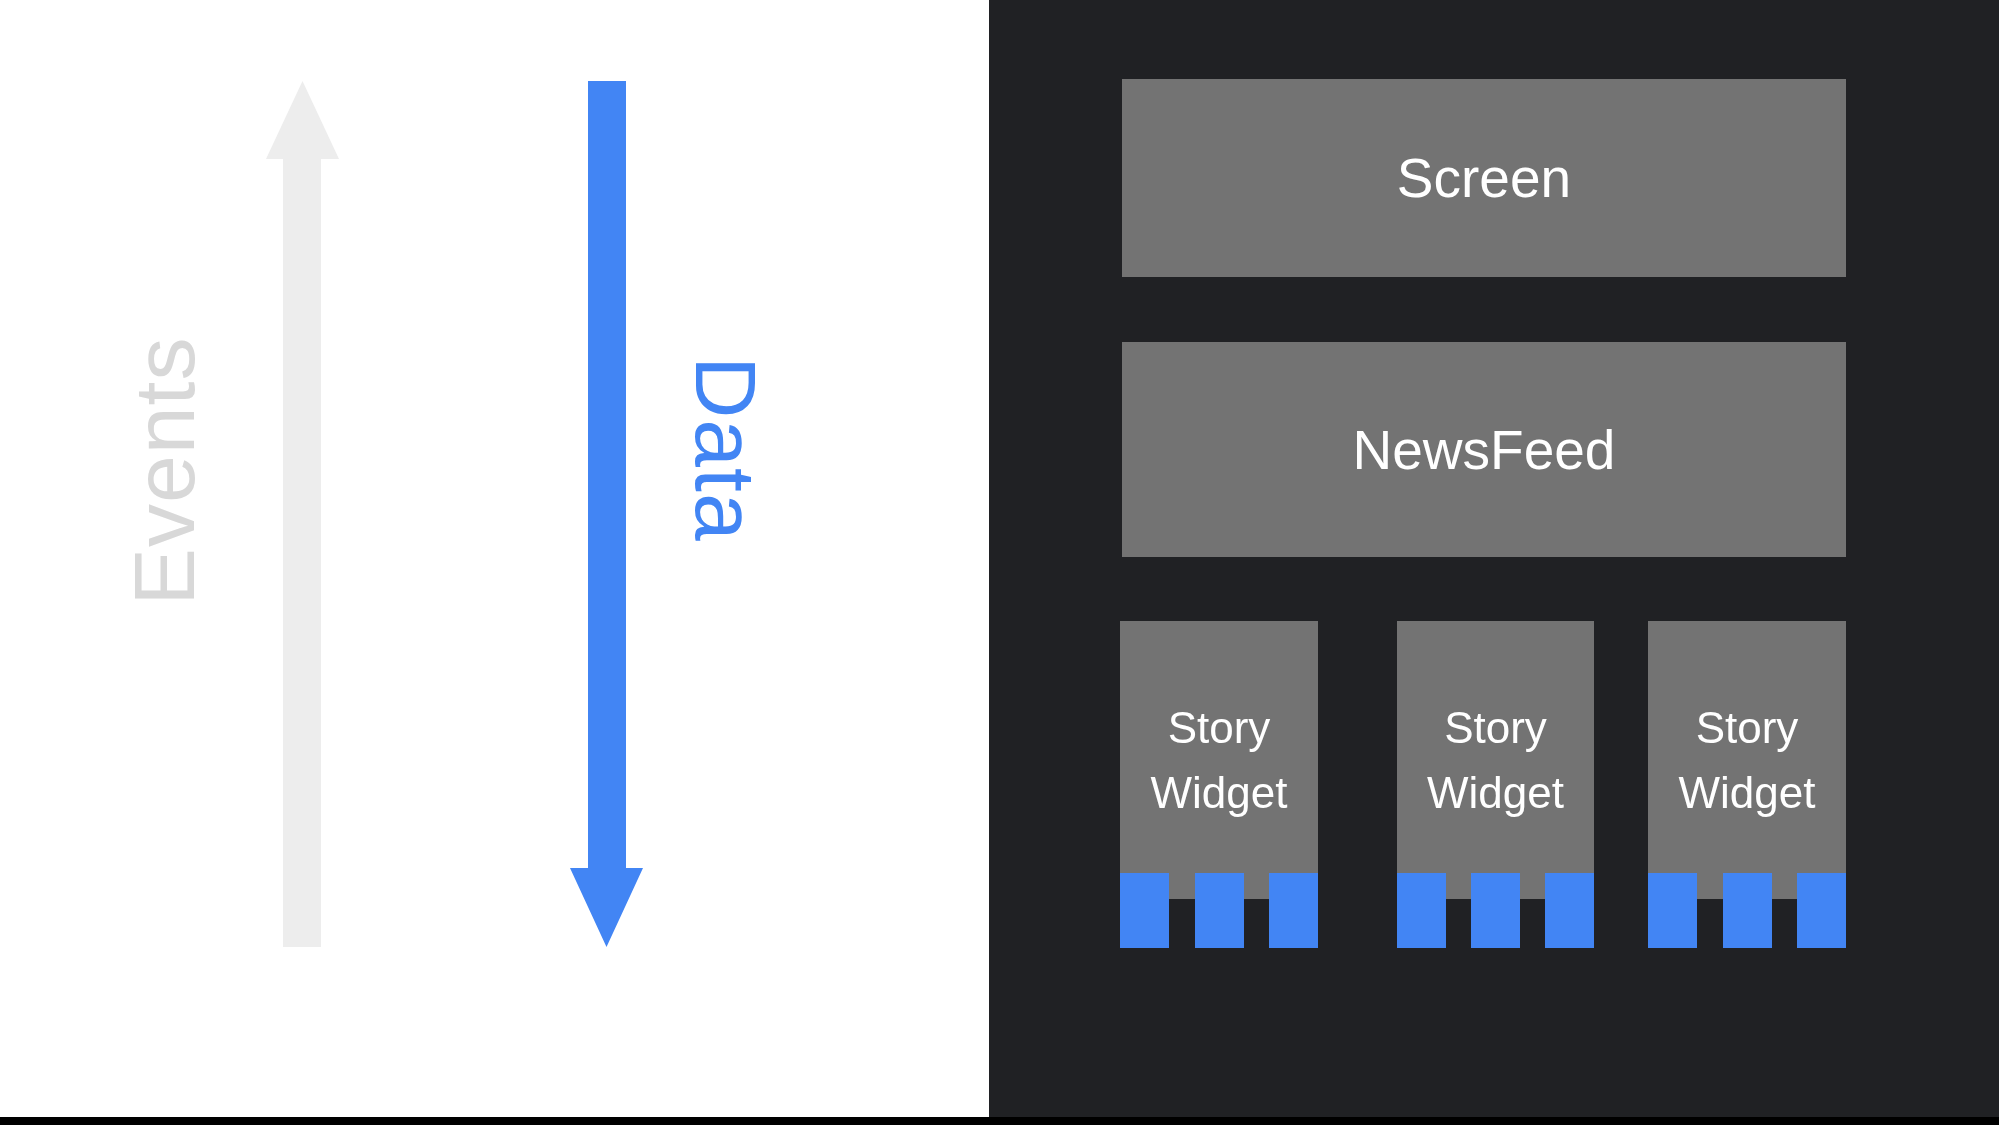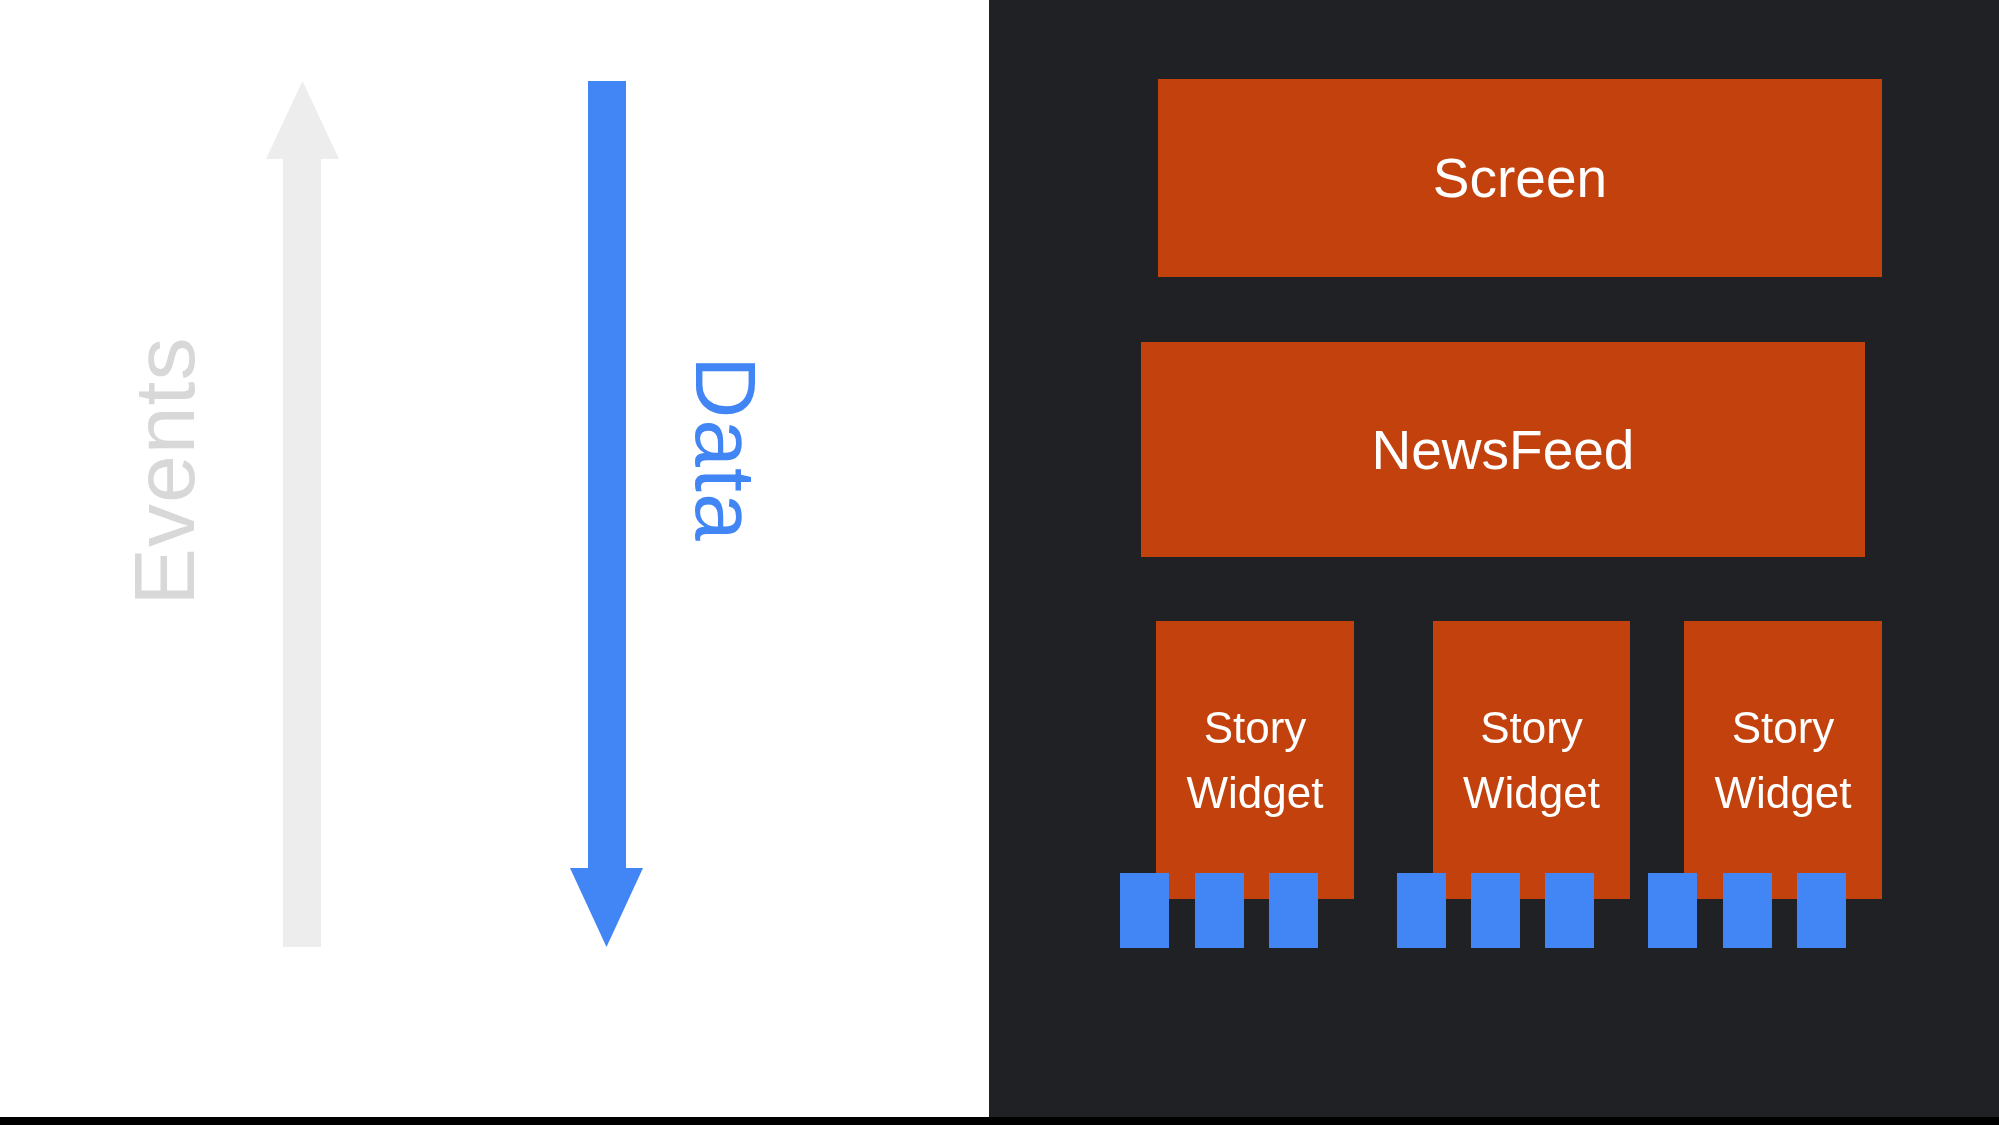--- a/index.html
+++ b/index.html
@@ -43,30 +43,29 @@
 
   
   .right-panel {
     position: absolute;
     left: 989px; top: 0;
     width: 1010px; height: 1125px;
     background: #202124;
   }
   .node {
     position: absolute;
-    background: #c2410c;
+    background: #737373;
     color: #ffffff;
     display: flex;
     align-items: center;
     justify-content: center;
     text-align: center;
-    margin-left: 36px;
   }
   .screen-box   { left: 133px; top:  79px; width: 724px; height: 198px; font-size: 55px; }
-  .newsfeed-box { left: 116px; top: 342px; width: 724px; height: 215px; font-size: 55px; }
+  .newsfeed-box { left: 133px; top: 342px; width: 724px; height: 215px; font-size: 55px; }
 
   .story-box { top: 621px; width: 198px; height: 278px; font-size: 44px; line-height: 1.48; }
   .story-1 { left: 131px; }
   .story-2 { left: 408px; width: 197px; }
   .story-3 { left: 659px; }
 
   .block-row {
     position: absolute;
     top: 873px; height: 75px;
     display: flex;

